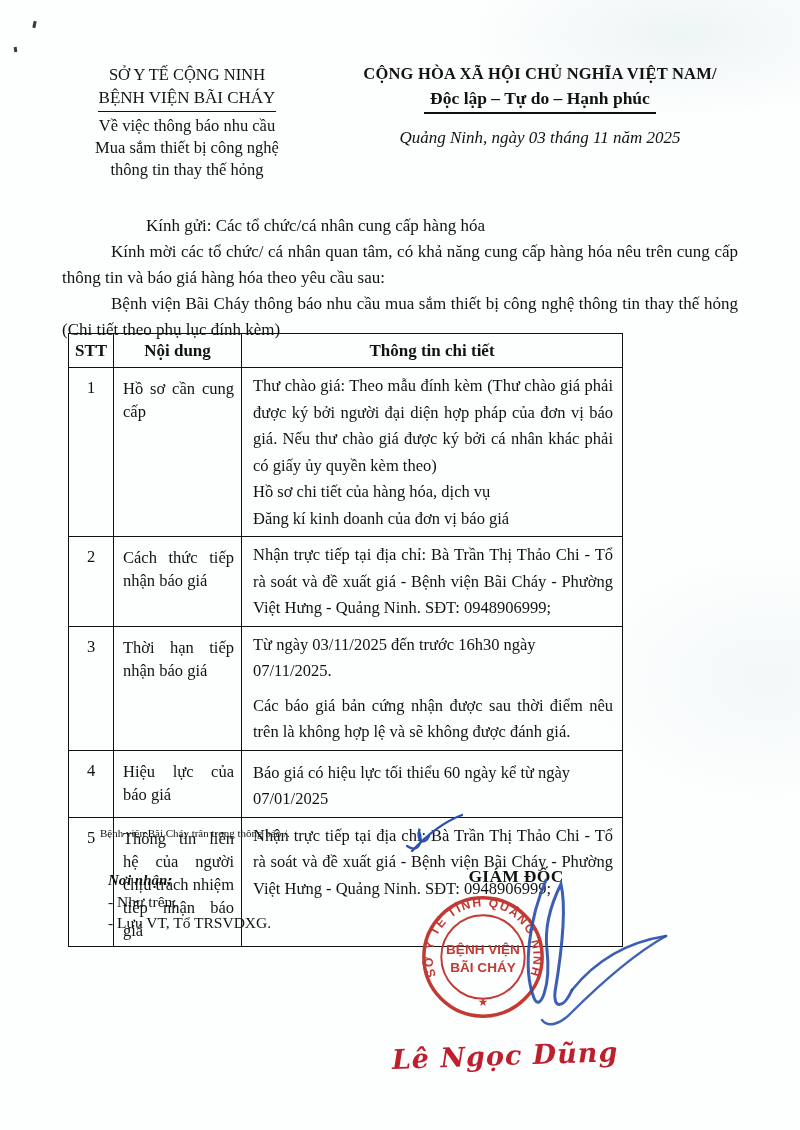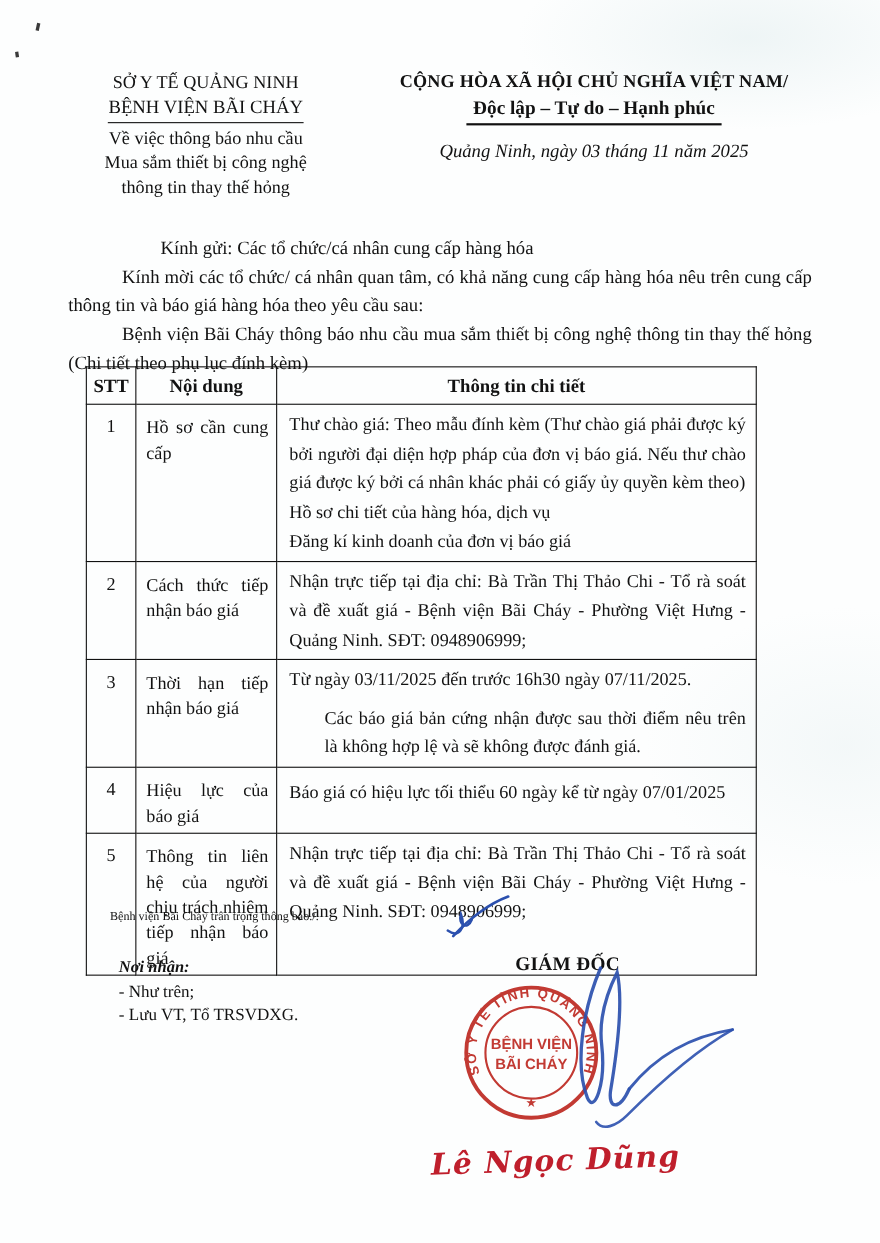--- a/index.html
+++ b/index.html
@@ -45,32 +45,32 @@
   
   .body-text {
     position: absolute; left: 62px; top: 213px; width: 676px;
     font-size: 17px; line-height: 26px;
   }
   .salutation { padding-left: 84px; }
   .para { text-align: justify; text-indent: 49px; }
 
   
   .notice-table {
-    position: absolute; left: 78px; top: 333px; width: 610px;
+    position: absolute; left: 68px; top: 333px; width: 555px;
     border-collapse: collapse; font-size: 16.5px;
   }
   .notice-table td, .notice-table th { border: 1.7px solid #111; vertical-align: top; }
   .notice-table th { font-size: 17px; padding: 5px 2px; text-align: center; height: 34px; vertical-align: middle; }
   .col-stt { width: 45px; }
   .col-topic { width: 128px; }
   .td-stt { text-align: center; padding-top: 10px; }
   .td-topic { padding: 9px 7px 4px 9px; line-height: 23px; text-align: justify; }
   .td-detail { padding: 5px 9px 4px 11px; line-height: 26.5px; }
   .td-detail .dline { text-align: justify; }
-  .td-detail .dgap { margin-top: 8px; margin-left: 32px; }
+  .td-detail .dgap { margin-top: 8px; }
   .h-r1 { height: 112px; } .h-r2 { height: 68px; } .h-r3 { height: 86px; }
   .h-r4 { height: 57px; } .h-r5 { height: 117px; }
   .row4-pad { padding-top: 9px; }
 
   
   .closing {
     position: absolute; left: 62px; top: 820px; width: 676px;
     font-size: 11px; line-height: 26px; text-indent: 38px;
   }
   .flourish { position: absolute; left: 400px; top: 810px; }
@@ -91,21 +91,21 @@
   }
 </style>
 </head>
 <body>
 
 <div class="page">
   <div class="speck speck1"></div>
   <div class="speck speck2"></div>
 
   <div class="hdr-left">
-    <div>SỞ Y TẾ QUẢNG NINH</div>
+    <div>SỞ Y TẾ CỘNG NINH</div>
     <div class="org-name">BỆNH VIỆN BÃI CHÁY</div>
     <div class="org-rule"></div>
     <div class="subject">Về việc thông báo nhu cầu</div>
     <div class="subject">Mua sắm thiết bị công nghệ</div>
     <div class="subject">thông tin thay thế hỏng</div>
   </div>
 
   <div class="hdr-right">
     <div class="national">CỘNG HÒA XÃ HỘI CHỦ NGHĨA VIỆT NAM/</div>
     <div>

